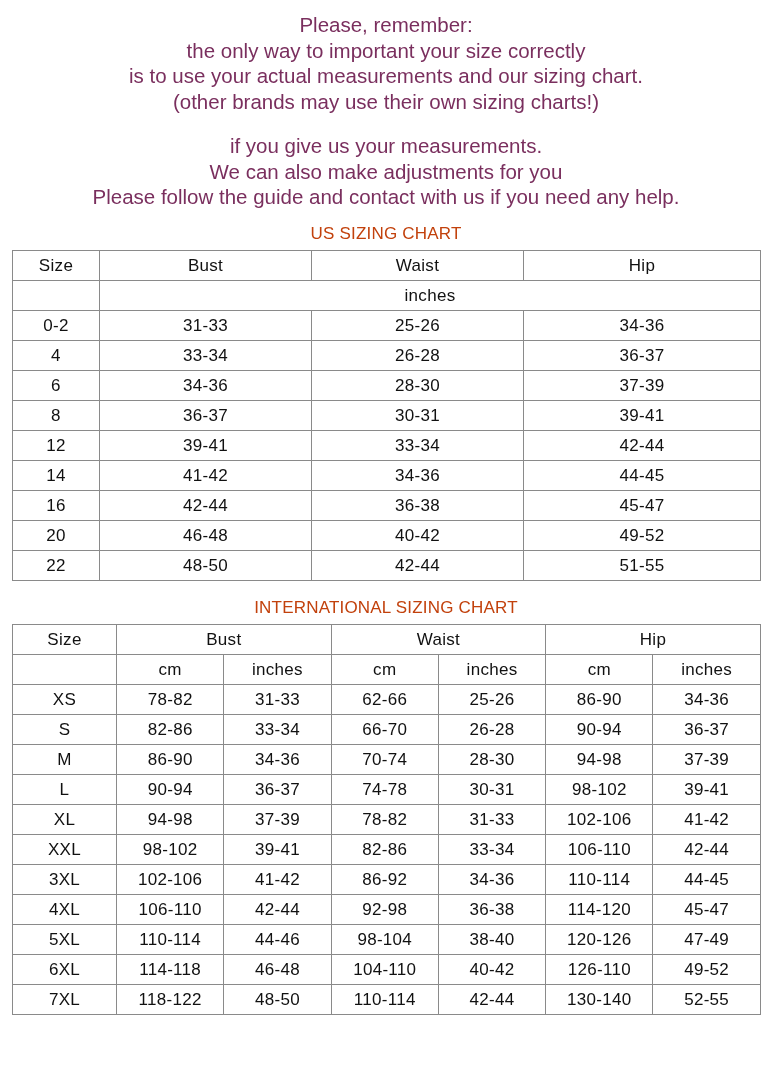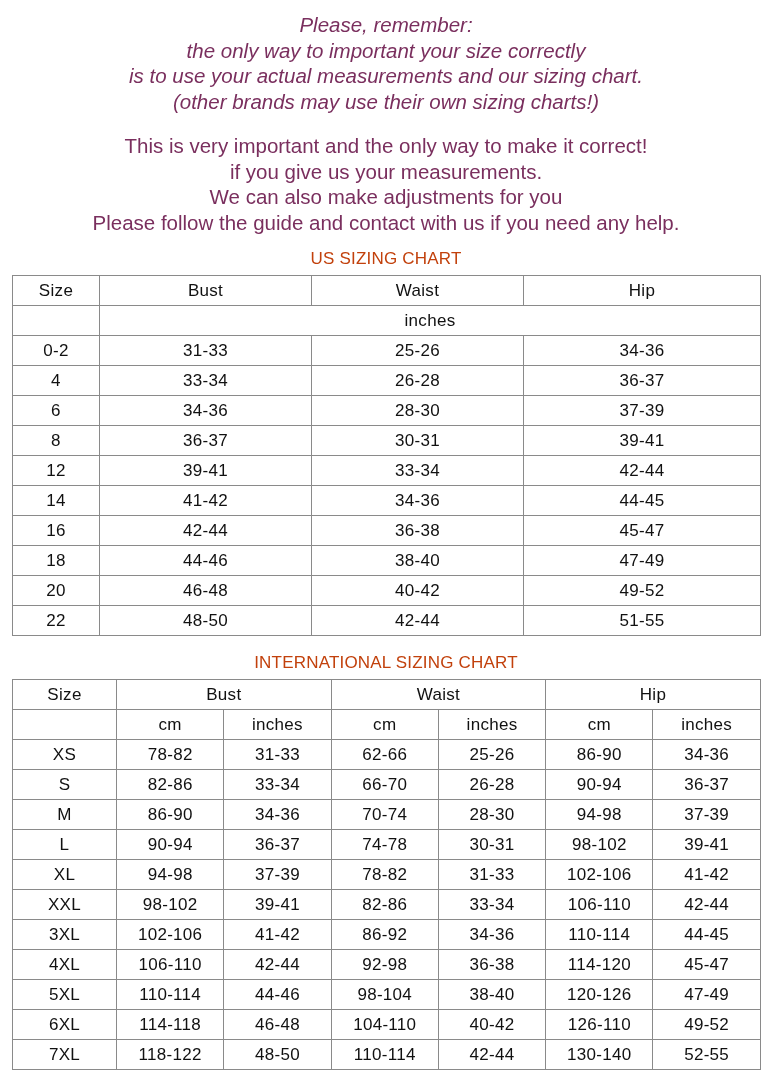--- a/index.html
+++ b/index.html
@@ -24,21 +24,20 @@
   
   .intro {
     text-align: center;
     color: #7a2f5e;
     font-size: 20.5px;
     line-height: 25.5px;
     padding-top: 12px;
   }
   .intro .block-a {
     padding-bottom: 2px;
-    font-style: italic;
   }
   .intro .spacer {
     height: 17px;
   }
   .intro-line {
     white-space: nowrap;
   }
 
   
   .chart-title {
@@ -113,21 +112,20 @@
 
   <div class="intro">
     <div class="block-a">
       <div class="intro-line">Please, remember:</div>
       <div class="intro-line">the only way to important your size correctly</div>
       <div class="intro-line">is to use your actual measurements and our sizing chart.</div>
       <div class="intro-line">(other brands may use their own sizing charts!)</div>
     </div>
     <div class="spacer"></div>
     <div class="block-b">
-      <div class="intro-line">This is very important and the only way to make it correct!</div>
       <div class="intro-line">if you give us your measurements.</div>
       <div class="intro-line">We can also make adjustments for you</div>
       <div class="intro-line">Please follow the guide and contact with us if you need any help.</div>
     </div>
   </div>
 
   <div class="chart-title">US SIZING CHART</div>
   <div class="tbl-wrap">
     <table id="us-table">
       <colgroup>
@@ -181,26 +179,20 @@
           <td>14</td>
           <td>41-42</td>
           <td>34-36</td>
           <td>44-45</td>
         </tr>
         <tr>
           <td>16</td>
           <td>42-44</td>
           <td>36-38</td>
           <td>45-47</td>
-        </tr>
-        <tr>
-          <td>18</td>
-          <td>44-46</td>
-          <td>38-40</td>
-          <td>47-49</td>
         </tr>
         <tr>
           <td>20</td>
           <td>46-48</td>
           <td>40-42</td>
           <td>49-52</td>
         </tr>
         <tr>
           <td>22</td>
           <td>48-50</td>

